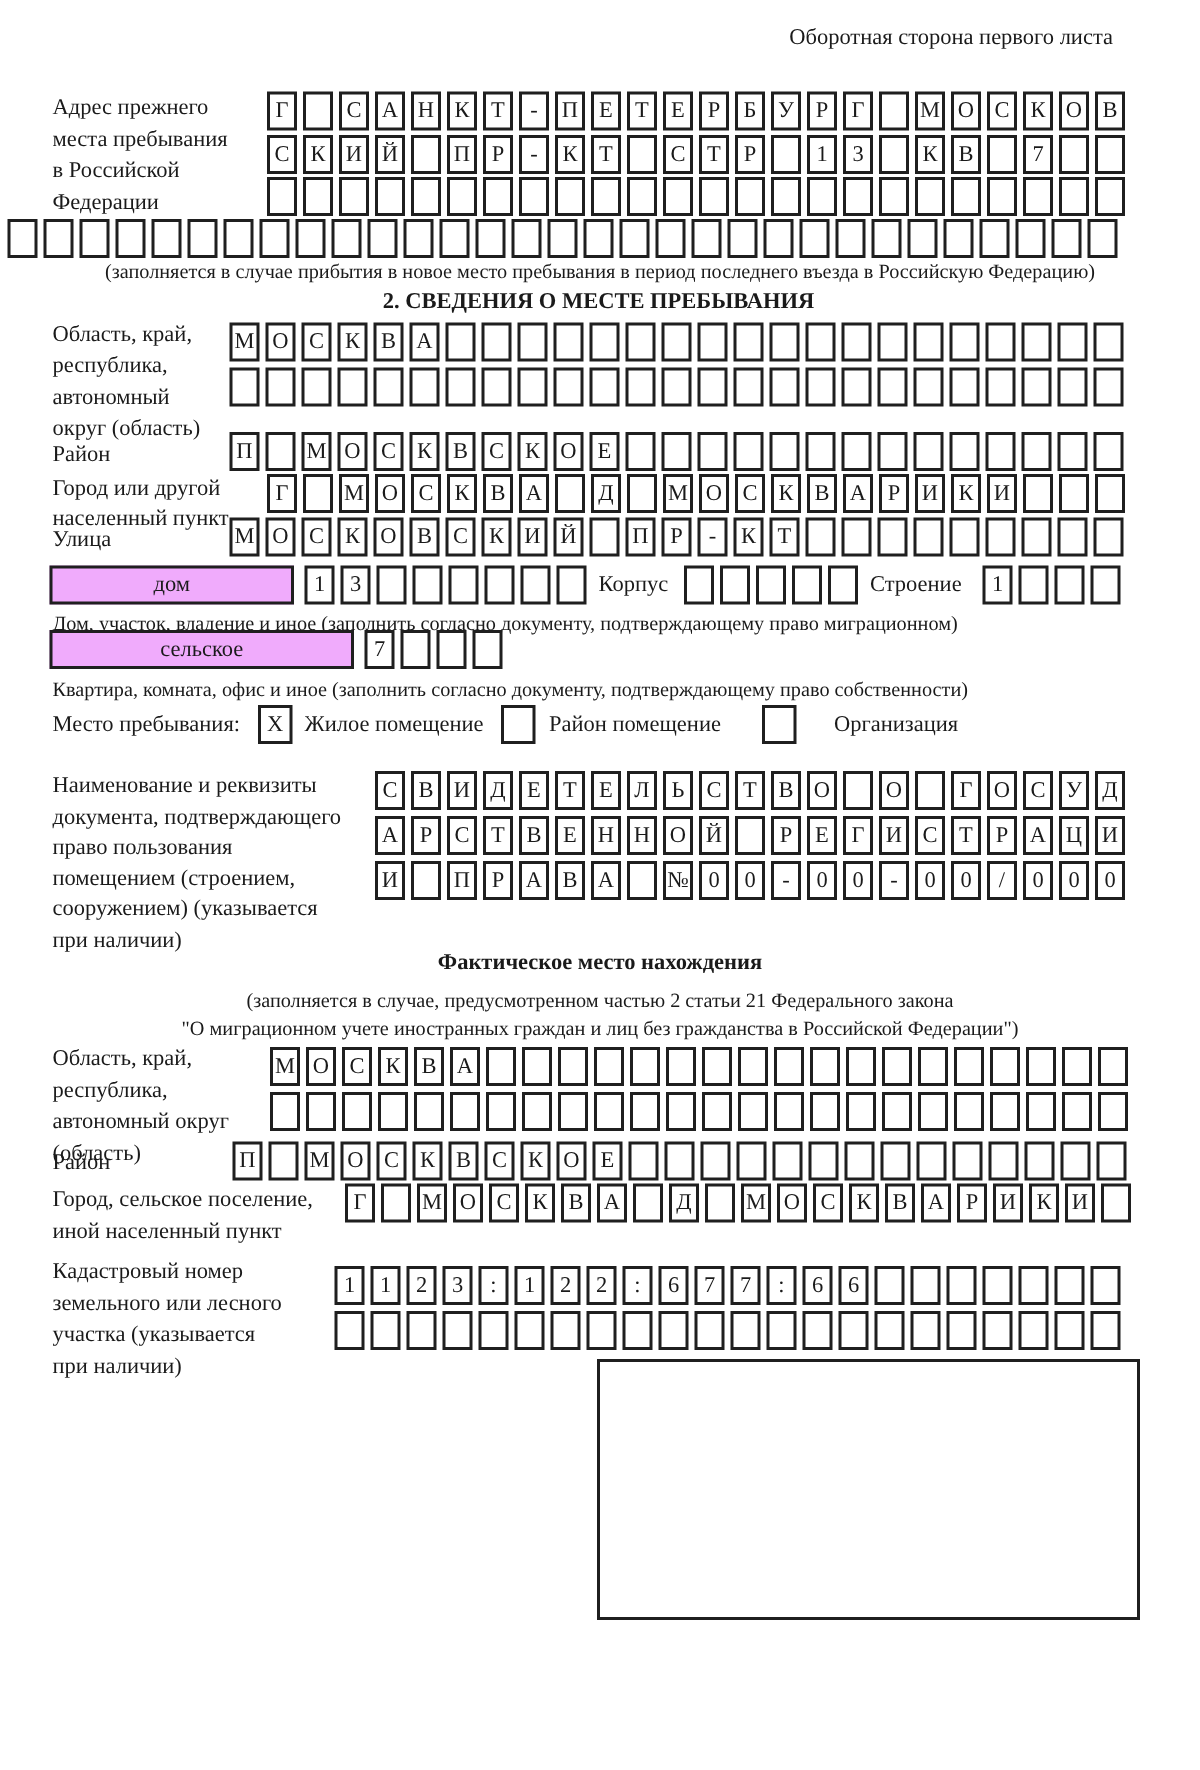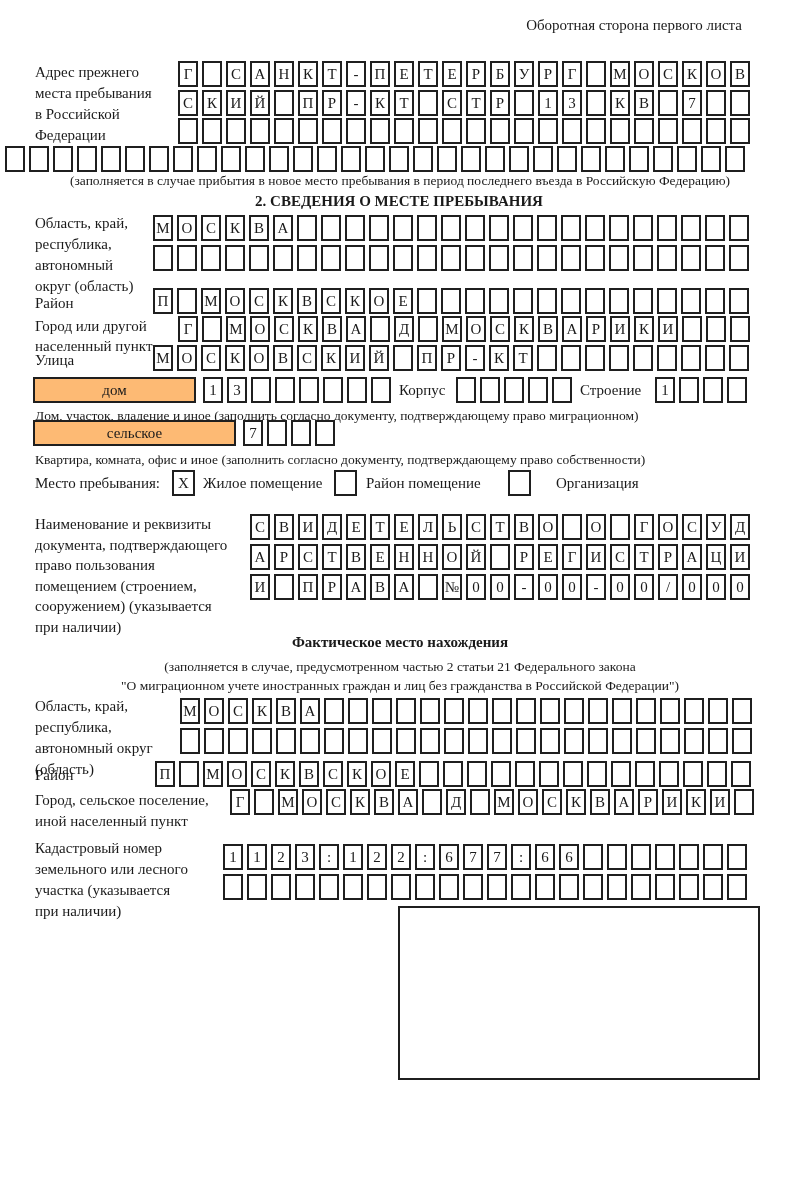--- a/index.html
+++ b/index.html
@@ -16,21 +16,21 @@
     align-items:center; justify-content:center;
     font-size:15px; line-height:1; background:#fff;
   }
   .field-label { font-size:15px; line-height:21px; white-space:pre-line; }
   .caption { font-size:13.5px; line-height:19px; }
   .center { text-align:center; }
   .bold { font-weight:bold; }
   .typebox {
     box-sizing:border-box; border:2px solid #1f1f1f; height:26px;
     display:flex; align-items:center; justify-content:center;
-    font-size:15px; background:#fdba74;
+    font-size:15px; background:#f0abfc;
   }
   .checkbox {
     box-sizing:border-box; width:23px; height:26px; border:2px solid #1f1f1f;
     display:inline-flex; align-items:center; justify-content:center;
     font-size:15px; background:#fff;
   }
   .stampbox { box-sizing:border-box; border:2px solid #1f1f1f; background:#fff; }
   .pre { white-space:pre-line; }
 </style>
 </head>

